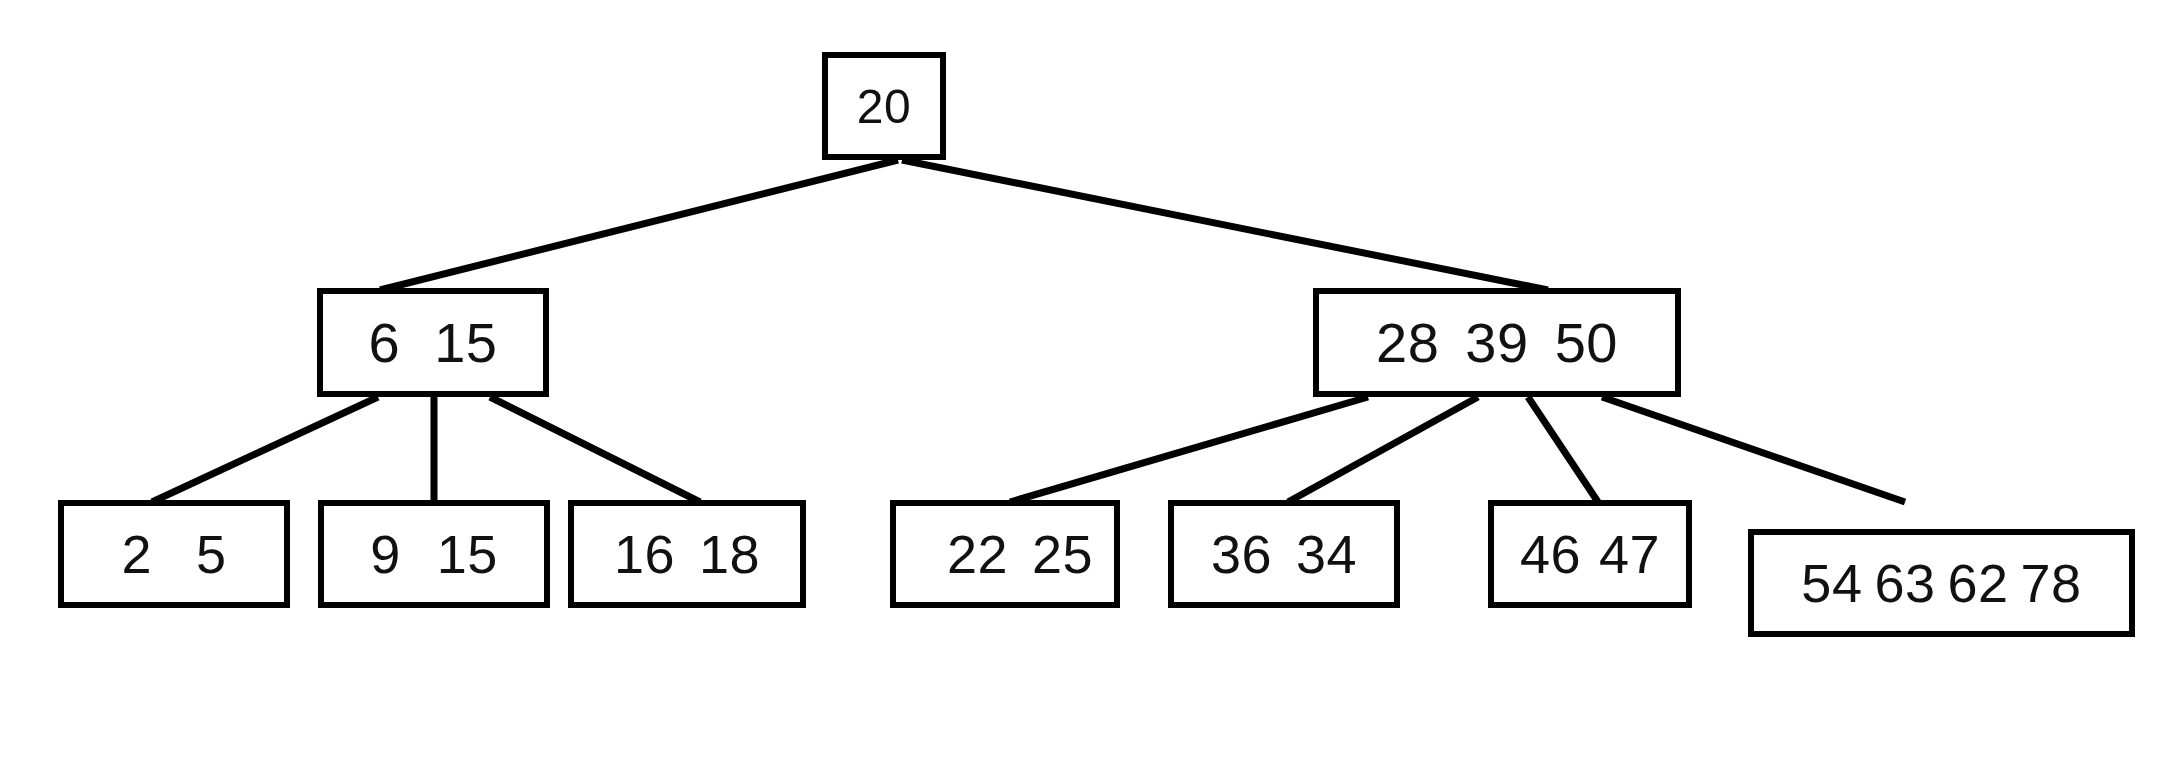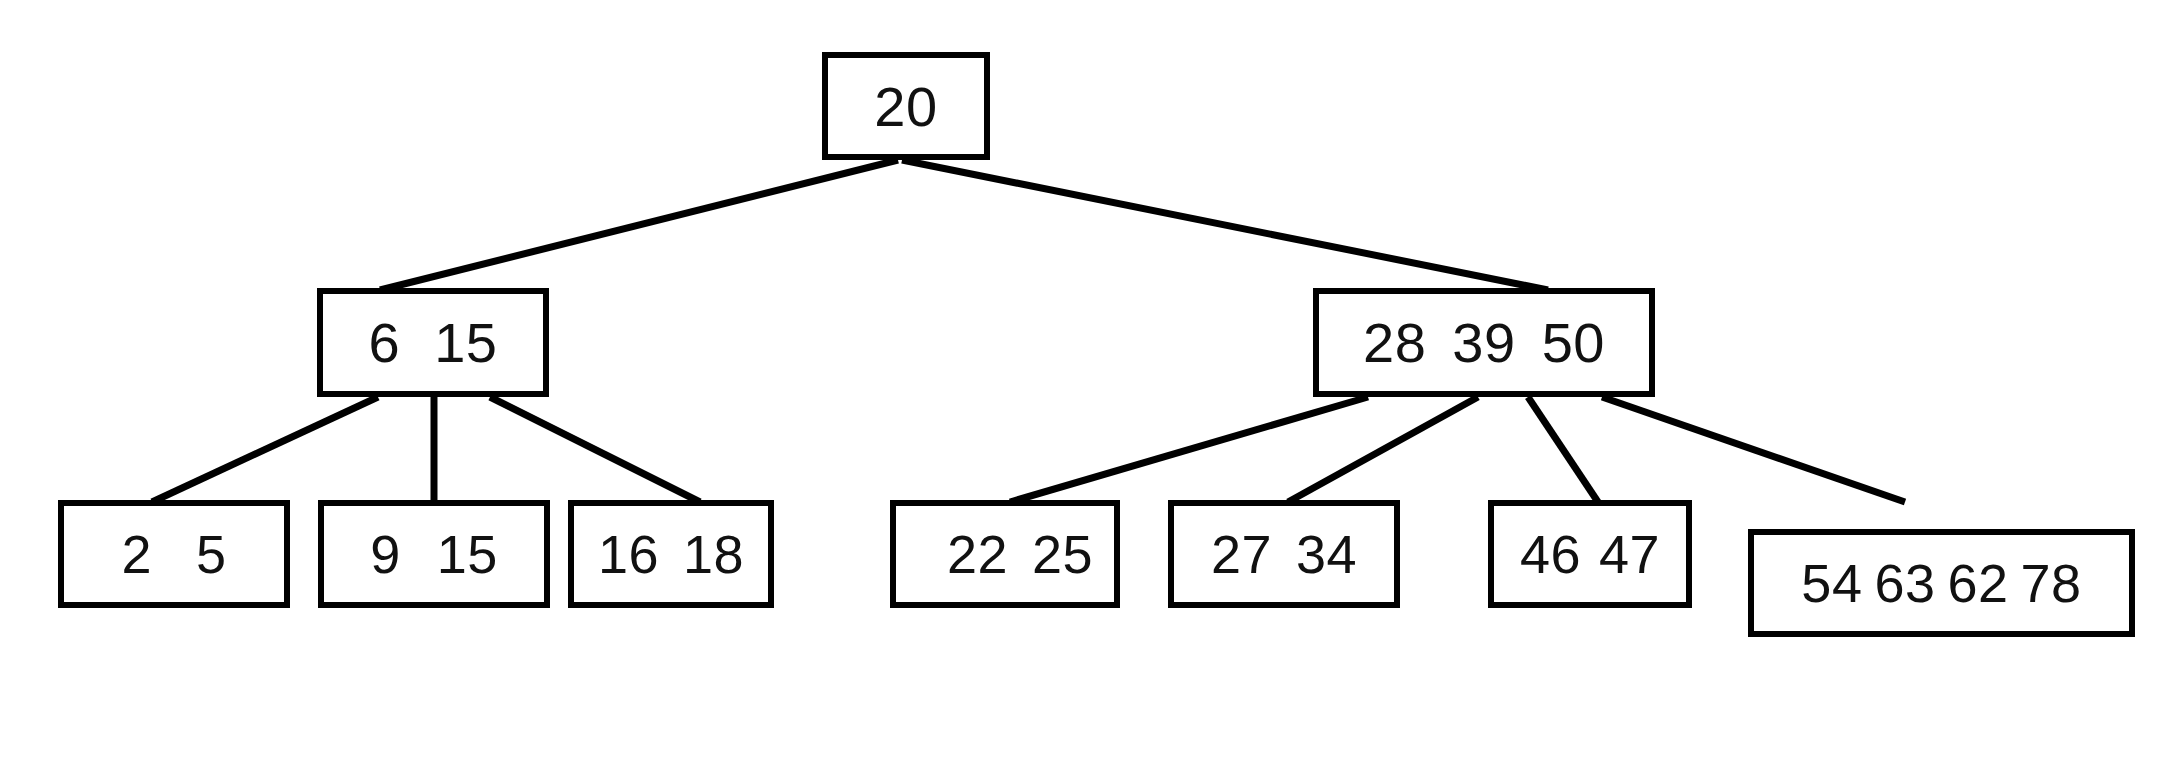--- a/index.html
+++ b/index.html
@@ -54,65 +54,65 @@
       <line x1="902" y1="160" x2="1548" y2="290" stroke="#000000" stroke-width="7" stroke-linecap="butt"></line>
       <line x1="378" y1="397" x2="152" y2="502" stroke="#000000" stroke-width="7" stroke-linecap="butt"></line>
       <line x1="434" y1="397" x2="434" y2="502" stroke="#000000" stroke-width="7" stroke-linecap="butt"></line>
       <line x1="490" y1="397" x2="700" y2="502" stroke="#000000" stroke-width="7" stroke-linecap="butt"></line>
       <line x1="1368" y1="397" x2="1010" y2="502" stroke="#000000" stroke-width="7" stroke-linecap="butt"></line>
       <line x1="1478" y1="397" x2="1288" y2="502" stroke="#000000" stroke-width="7" stroke-linecap="butt"></line>
       <line x1="1528" y1="397" x2="1598" y2="502" stroke="#000000" stroke-width="7" stroke-linecap="butt"></line>
       <line x1="1602" y1="397" x2="1905" y2="502" stroke="#000000" stroke-width="7" stroke-linecap="butt"></line>
     </svg>
   <div id="nodes-layer">
-      <div class="node" style="left: 822px; top: 52px; width: 168px; height: 108px; font-size: 56px;">
+      <div class="node" style="left: 822px; top: 52px; width: 124px; height: 108px; font-size: 48px;">
         <div class="keys" style="gap: 28px;">
           <span class="key">20</span>
         </div>
       </div>
       <div class="node" style="left: 317px; top: 288px; width: 232px; height: 109px; font-size: 56px;">
         <div class="keys" style="gap: 34px;">
           <span class="key">6</span>
           <span class="key">15</span>
         </div>
       </div>
-      <div class="node" style="left: 1313px; top: 288px; width: 342px; height: 109px; font-size: 56px;">
+      <div class="node" style="left: 1313px; top: 288px; width: 368px; height: 109px; font-size: 56px;">
         <div class="keys" style="gap: 26px;">
           <span class="key">28</span>
           <span class="key">39</span>
           <span class="key">50</span>
         </div>
       </div>
       <div class="node" style="left: 58px; top: 500px; width: 232px; height: 108px; font-size: 54px;">
         <div class="keys" style="gap: 44px;">
           <span class="key">2</span>
           <span class="key">5</span>
         </div>
       </div>
       <div class="node" style="left: 318px; top: 500px; width: 232px; height: 108px; font-size: 54px;">
         <div class="keys" style="gap: 36px;">
           <span class="key">9</span>
           <span class="key">15</span>
         </div>
       </div>
-      <div class="node" style="left: 568px; top: 500px; width: 206px; height: 108px; font-size: 54px;">
+      <div class="node" style="left: 568px; top: 500px; width: 238px; height: 108px; font-size: 54px;">
         <div class="keys" style="gap: 24px;">
           <span class="key">16</span>
           <span class="key">18</span>
         </div>
       </div>
       <div class="node" style="left: 890px; top: 500px; width: 230px; height: 108px; font-size: 54px; padding-left: 30px;">
         <div class="keys" style="gap: 24px;">
           <span class="key">22</span>
           <span class="key">25</span>
         </div>
       </div>
       <div class="node" style="left: 1168px; top: 500px; width: 232px; height: 108px; font-size: 54px;">
         <div class="keys" style="gap: 24px;">
-          <span class="key">27</span>
+          <span class="key">36</span>
           <span class="key">34</span>
         </div>
       </div>
       <div class="node" style="left: 1488px; top: 500px; width: 204px; height: 108px; font-size: 54px;">
         <div class="keys" style="gap: 18px;">
           <span class="key">46</span>
           <span class="key">47</span>
         </div>
       </div>
       <div class="node" style="left: 1748px; top: 500px; width: 387px; height: 108px; font-size: 54px; margin-top: 29px;">

